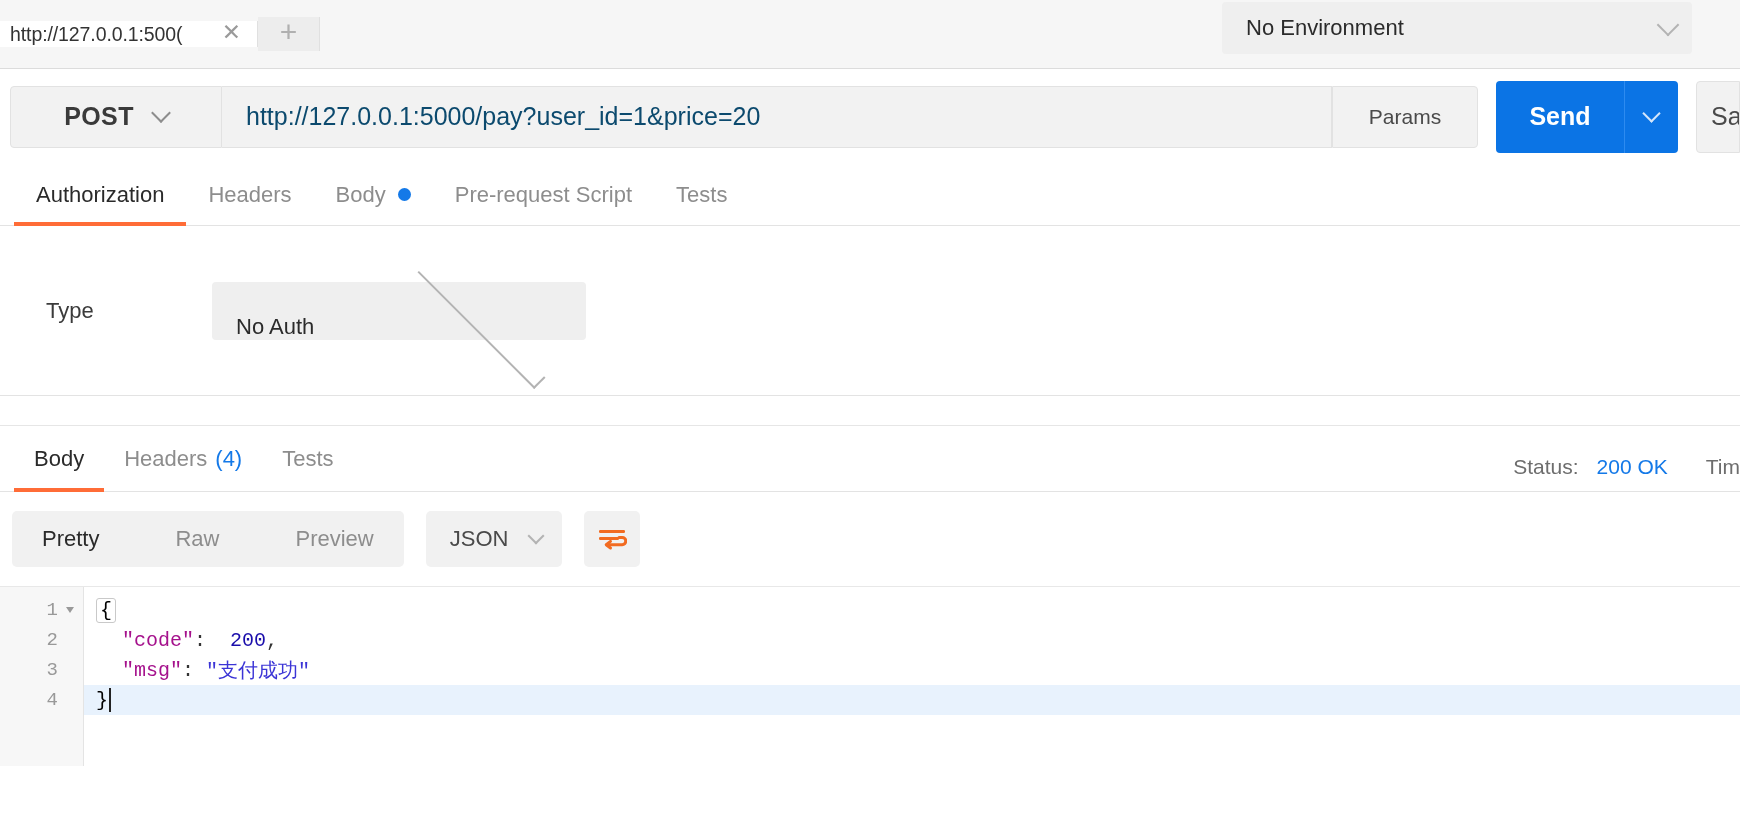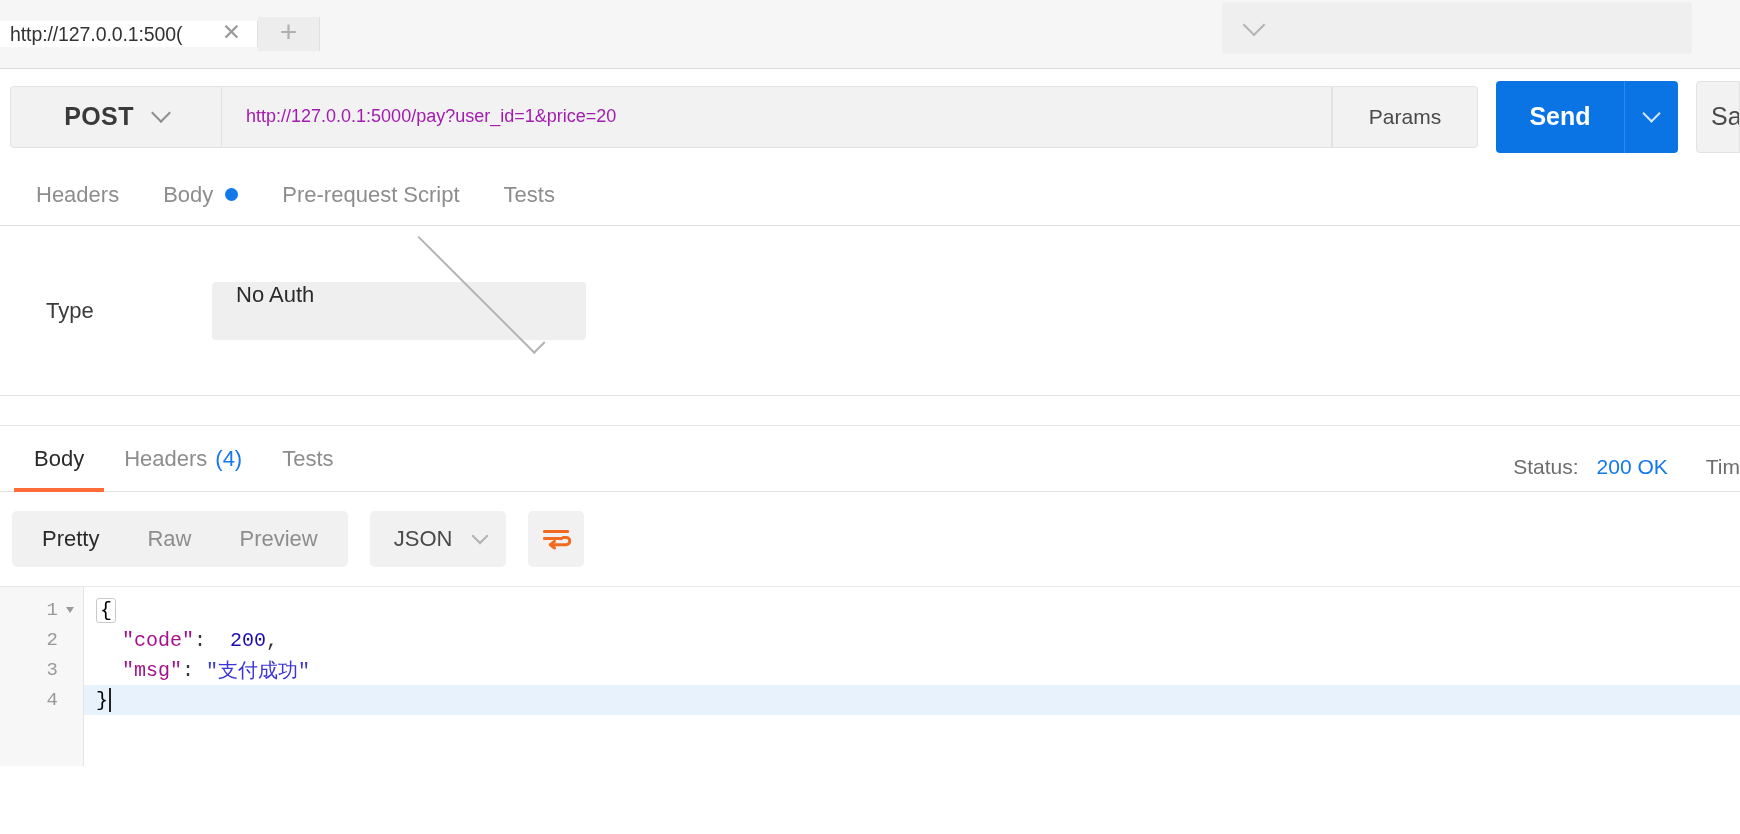--- a/index.html
+++ b/index.html
@@ -137,22 +137,22 @@
   }
   .url-input {
     flex: 1;
     height: 62px;
     background: #f2f2f2;
     border: 1px solid #e2e2e2;
     border-left: none;
     display: flex;
     align-items: center;
     padding-left: 24px;
-    font-size: 18px;
-    color: #a21caf;
+    font-size: 25px;
+    color: #0c4a6e;
     cursor: text;
     min-width: 0;
     overflow: hidden;
     white-space: nowrap;
   }
   .params-btn {
     width: 146px;
     height: 62px;
     background: #f2f2f2;
     border: 1px solid #e2e2e2;
@@ -267,22 +267,22 @@
     padding-left: 46px;
     font-size: 22px;
     color: #3b3b3b;
   }
   .auth-select {
     width: 374px;
     height: 58px;
     background: #efefef;
     border-radius: 4px;
     display: flex;
-    align-items: flex-start;
-    padding: 0 22px 12px 24px;
+    align-items: flex-end;
+    padding: 0 22px 0 24px;
     margin-left: 42px;
     cursor: pointer;
   }
   .auth-select span {
     flex: 1;
     font-size: 22px;
     color: #2b2b2b;
   }
 
   .spacer-gap {
@@ -344,20 +344,21 @@
     gap: 22px;
     background: #ffffff;
   }
   .seg {
     height: 56px;
     background: #f1f1f1;
     border-radius: 5px;
     display: flex;
     align-items: center;
     padding: 0 6px;
+    gap: 28px;
   }
   .seg-item {
     padding: 0 24px;
     height: 44px;
     display: flex;
     align-items: center;
     font-size: 22px;
     color: #8d8d8d;
     border-radius: 4px;
     cursor: pointer;
@@ -457,20 +458,21 @@
 
 <div class="tabstrip">
   <div class="req-tab">
     <span class="req-tab-label">http://127.0.0.1:500(</span>
     <span class="req-tab-close">✕</span>
   </div>
   <div class="newtab-btn">+</div>
   <div class="tabstrip-filler"></div>
   <div class="env-zone">
     <div class="env-select">
+      <span class="env-label">No Environment</span>
       <span class="chev"></span>
     </div>
   </div>
 </div>
 
 <div class="urlbar-wrap">
   <div class="method-box">
     <span class="method-text">POST</span>
     <span class="method-chev"></span>
   </div>
@@ -479,20 +481,23 @@
   <div class="send-group">
     <div class="send-btn">Send</div>
     <div class="send-caret">
       <i></i>
     </div>
   </div>
   <div class="save-btn">Sa</div>
 </div>
 
 <div class="req-tabs">
+  <div class="rtab active">
+    <span>Authorization</span>
+  </div>
   <div class="rtab">
     <span>Headers</span>
   </div>
   <div class="rtab">
     <span>Body</span>
     <span class="bluedot"></span>
   </div>
   <div class="rtab">
     <span>Pre-request Script</span>
   </div>

